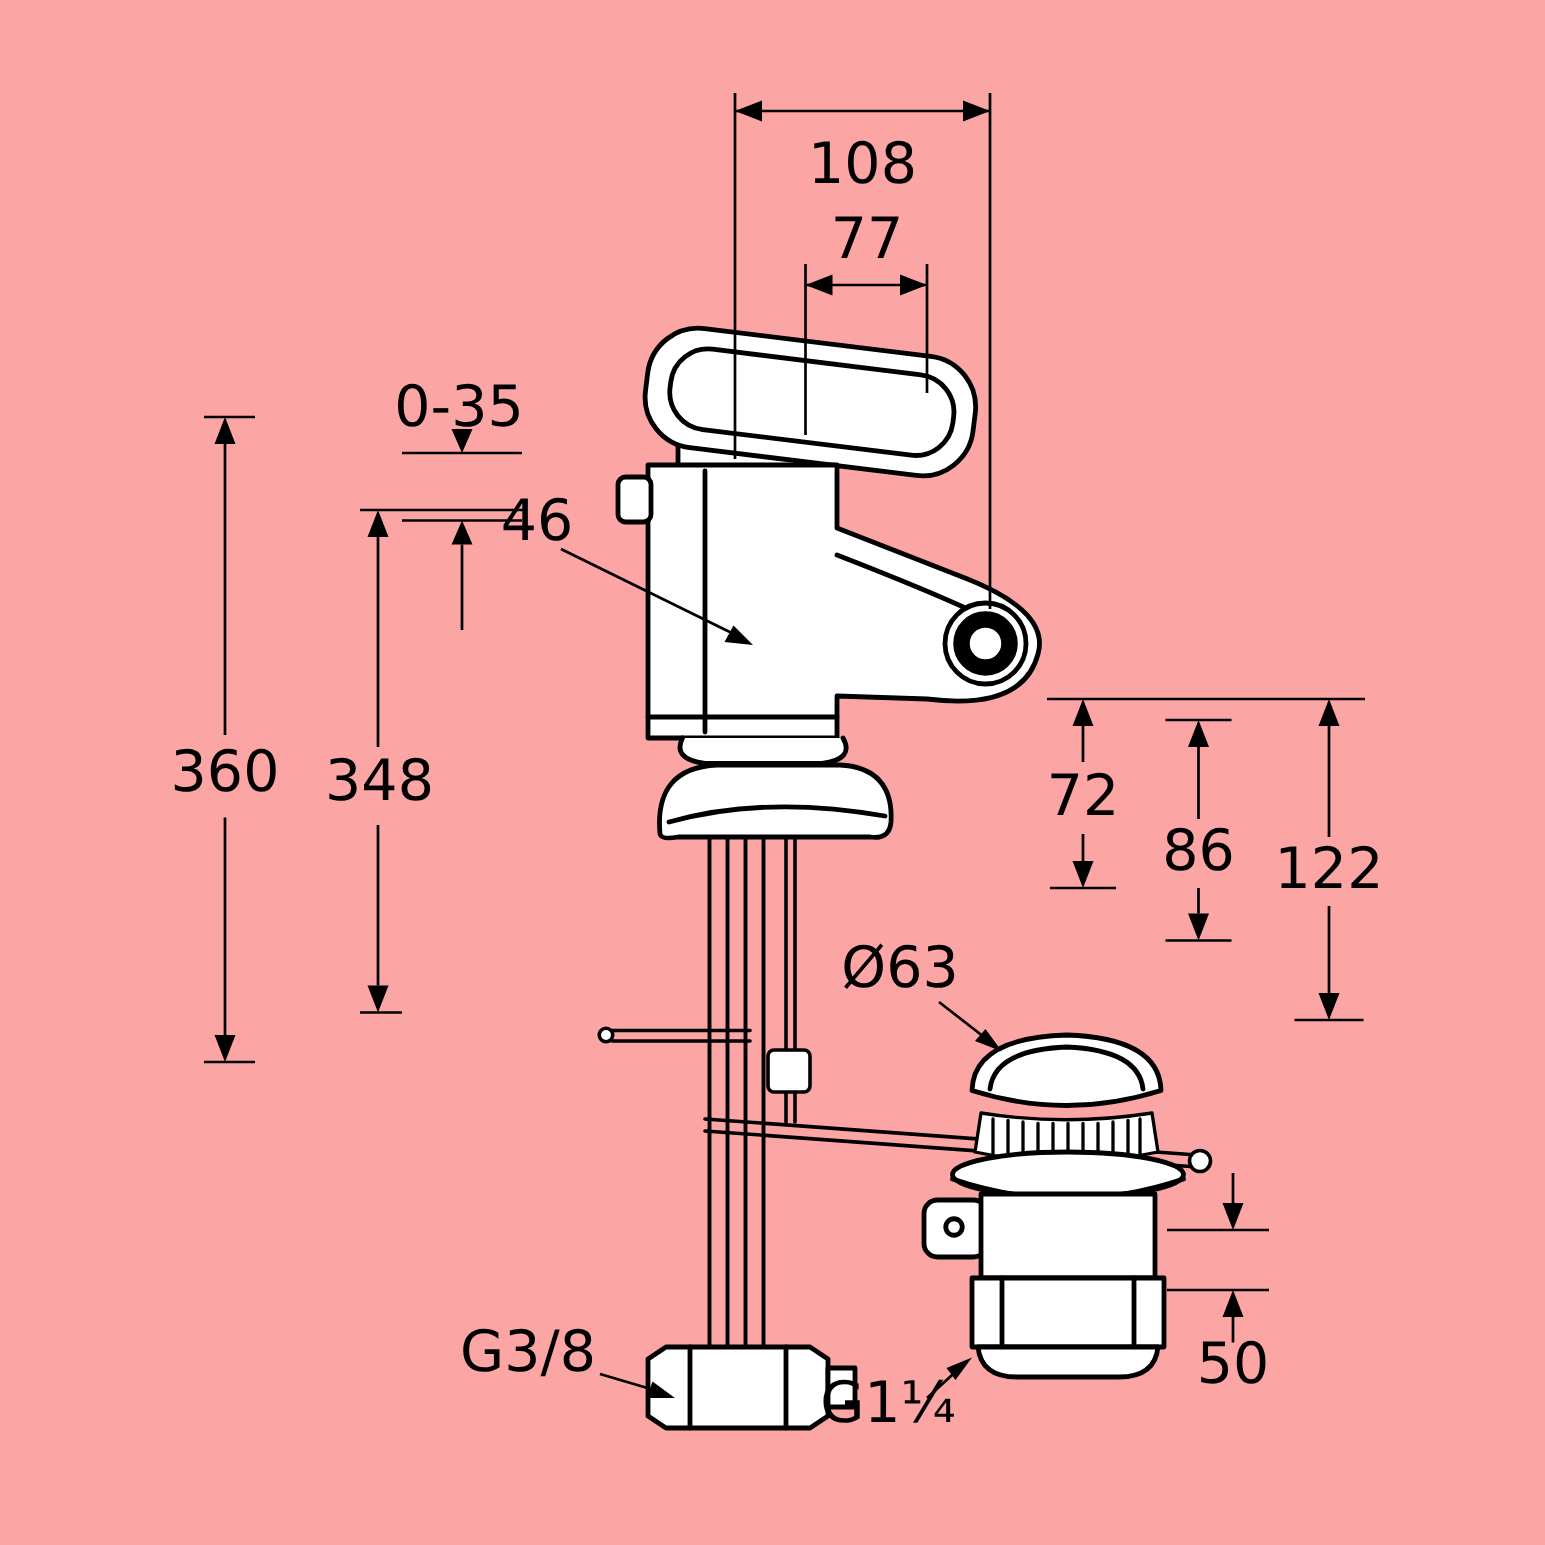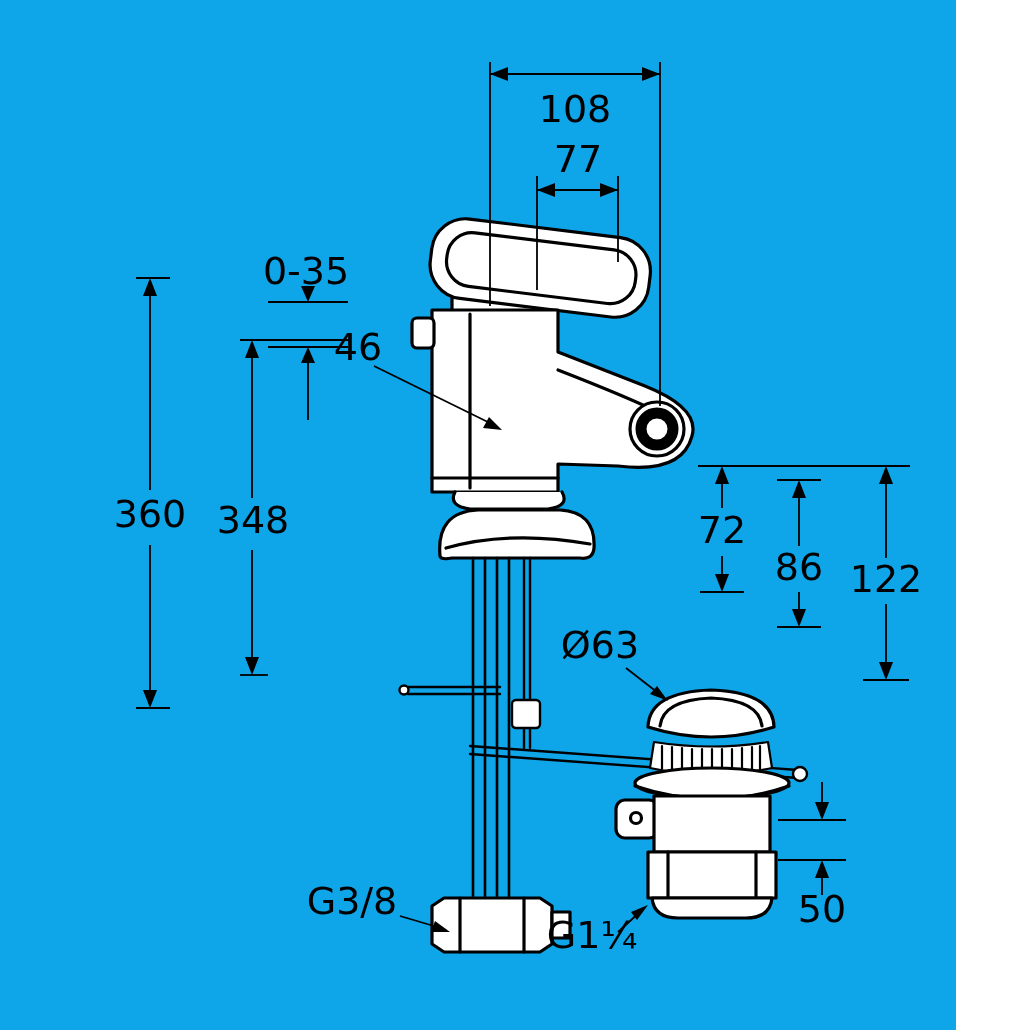--- a/index.html
+++ b/index.html
@@ -1,16 +1,16 @@
 <!DOCTYPE html>
 <html><head>
 <meta charset="utf-8">
 <style>
   html,body{margin:0;padding:0;background:#ffffff;}
-  .page{width:956px;height:1030px;background:#0ea5e9;position:relative;overflow:hidden;text-align:right;}
+  .page{width:1030px;height:1030px;background:#fca5a5;position:relative;overflow:hidden;text-align:right;}
   svg{display:block;}
   .art{stroke:#000;fill:none;stroke-width:3.2;stroke-linecap:round;stroke-linejoin:round;}
   .dim{stroke:#000;fill:none;stroke-width:1.8;stroke-linecap:butt;}
   .dim polygon{fill:#000;stroke:none;}
   text{font-family:"DejaVu Sans","Liberation Sans",sans-serif;font-size:38px;fill:#000;}
   .lbl{text-anchor:middle;}
 </style>
 </head>
 <body>
 

